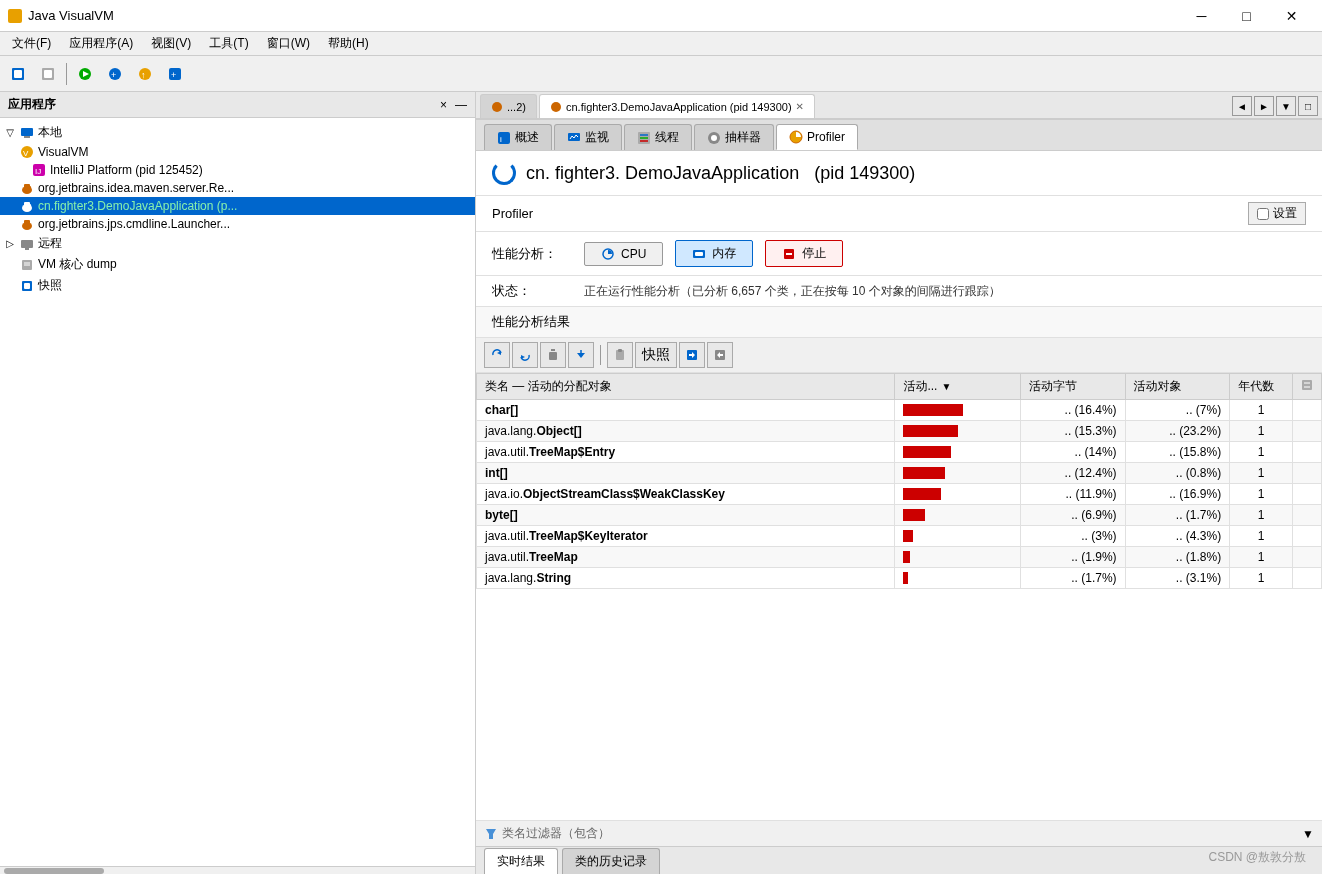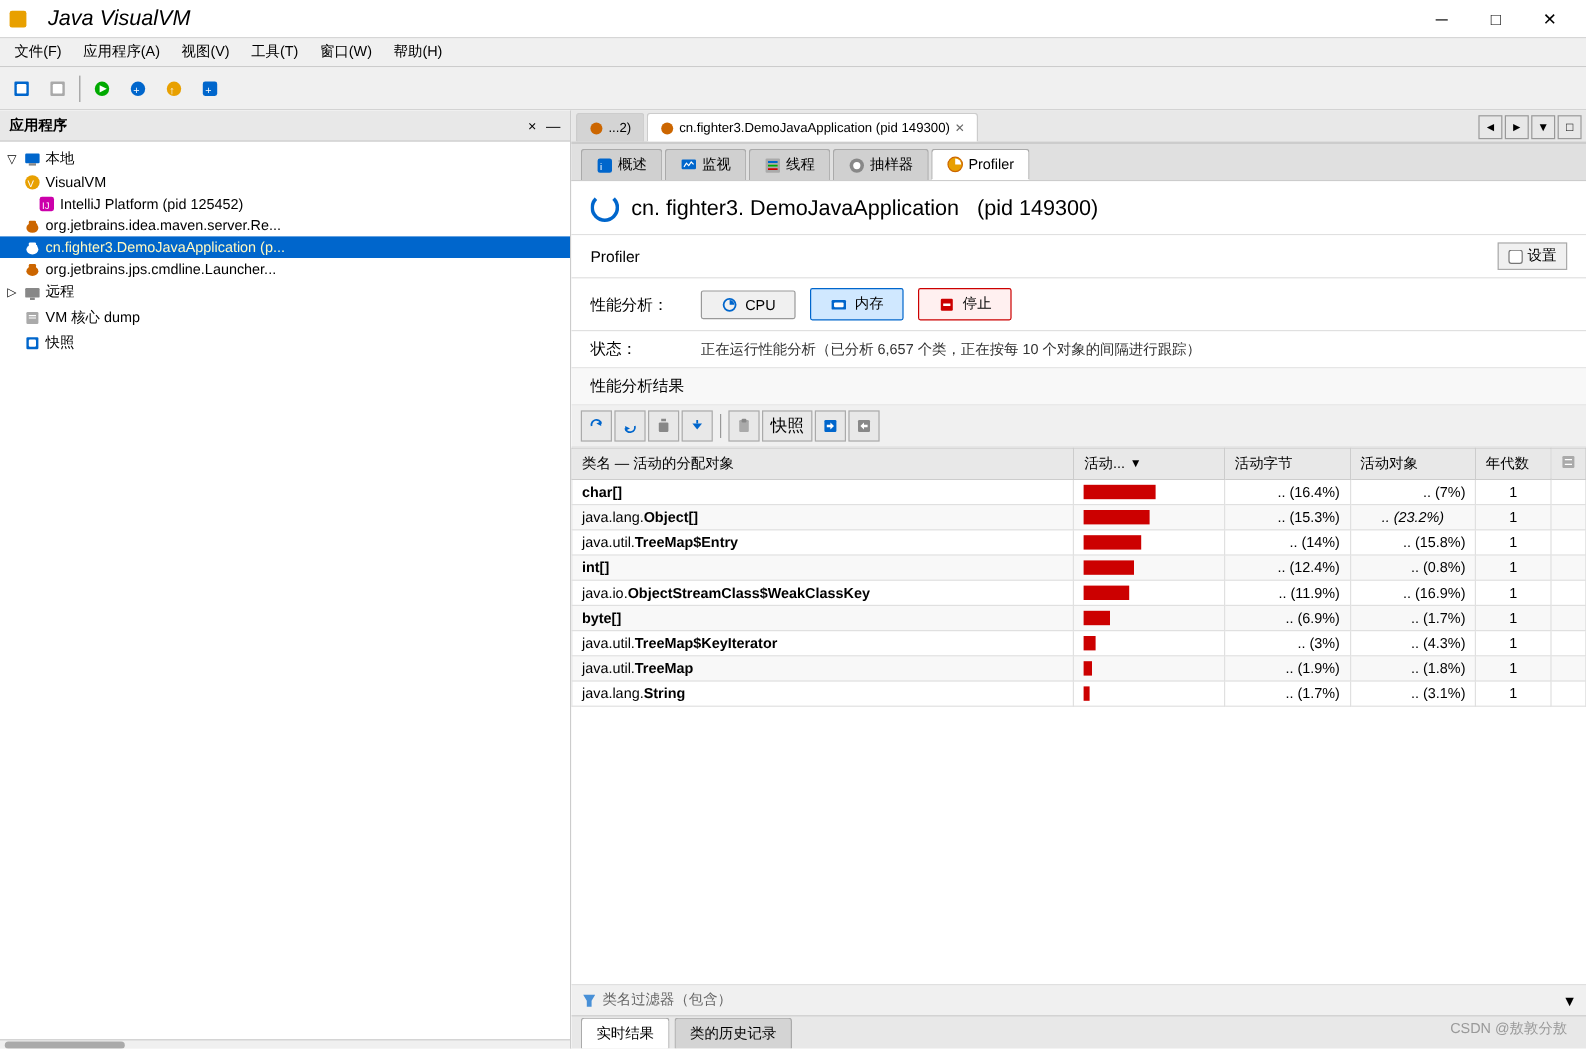--- a/index.html
+++ b/index.html
@@ -1,20 +1,20 @@
 <!DOCTYPE html>
 <html><head>
   <meta charset="utf-8">
   <style>
     * { box-sizing: border-box; margin: 0; padding: 0; }
     body { font-family: 'SimSun', 'Microsoft YaHei', sans-serif; font-size: 12px; background: #f0f0f0; color: #000; width: 1322px; height: 874px; overflow: hidden; }
 
     
     .title-bar { background: #fff; height: 32px; display: flex; align-items: center; padding: 0 8px; border-bottom: 1px solid #ccc; justify-content: space-between; }
-    .title-bar-left { display: flex; align-items: center; gap: 18px; font-size: 18px; font-style: italic; }
+    .title-bar-left { display: flex; align-items: center; gap: 6px; font-size: 13px; }
     .title-controls { display: flex; gap: 0; }
     .title-btn { width: 45px; height: 32px; display: flex; align-items: center; justify-content: center; cursor: pointer; font-size: 14px; border: none; background: transparent; }
 
     
     .menu-bar { background: #f0f0f0; height: 24px; display: flex; align-items: center; padding: 0 4px; border-bottom: 1px solid #ccc; gap: 2px; }
     .menu-item { padding: 2px 8px; cursor: pointer; font-size: 12px; }
 
     
     .toolbar { background: #f0f0f0; height: 36px; display: flex; align-items: center; padding: 0 4px; border-bottom: 1px solid #ccc; gap: 2px; }
     .toolbar-btn { width: 28px; height: 28px; display: flex; align-items: center; justify-content: center; border: 1px solid transparent; cursor: pointer; background: transparent; }
@@ -22,21 +22,21 @@
 
     
     .main-layout { display: flex; height: calc(874px - 92px); }
 
     
     .sidebar { width: 476px; min-width: 200px; background: #fff; border-right: 1px solid #ccc; display: flex; flex-direction: column; overflow: hidden; }
     .sidebar-header { background: #e8e8e8; padding: 4px 8px; display: flex; align-items: center; justify-content: space-between; border-bottom: 1px solid #ccc; }
     .sidebar-header-title { font-size: 12px; font-weight: bold; }
     .sidebar-tree { flex: 1; overflow-y: auto; padding: 4px 0; }
     .tree-item { padding: 2px 4px; cursor: pointer; display: flex; align-items: center; gap: 4px; white-space: nowrap; }
-    .tree-item.selected { background: #0066cc; color: #fef9c3; }
+    .tree-item.selected { background: #0066cc; color: #86efac; }
     .sidebar-scroll { height: 8px; background: #f0f0f0; border-top: 1px solid #ccc; display: flex; align-items: center; }
     .sidebar-scroll-thumb { width: 100px; height: 6px; background: #aaa; border-radius: 3px; margin: 0 4px; }
 
     
     .content { flex: 1; display: flex; flex-direction: column; background: #f0f0f0; overflow: hidden; }
 
     
     .tab-bar { background: #e8e8e8; height: 28px; display: flex; align-items: flex-end; padding: 0 4px; border-bottom: 2px solid #ccc; position: relative; }
     .tab { display: flex; align-items: center; gap: 4px; padding: 4px 10px; background: #fff; border: 1px solid #ccc; border-bottom: none; margin-right: 2px; cursor: pointer; font-size: 11px; height: 24px; border-radius: 3px 3px 0 0; }
     .tab.inactive { background: #d4d4d4; }
@@ -490,21 +490,21 @@
                   <td></td>
                 </tr>
                 <tr>
                   <td>java.lang.<strong>Object[]</strong></td>
                   <td>
                     <div class="bar-cell">
                       <div class="bar" style="width:55px;"></div>
                     </div>
                   </td>
                   <td style="text-align: right;">.. (15.3%)</td>
-                  <td style="text-align: center; font-style: italic;">.. (23.2%)</td>
+                  <td style="text-align: right;">.. (23.2%)</td>
                   <td style="text-align: center;">1</td>
                   <td></td>
                 </tr>
                 <tr>
                   <td>java.util.<strong>TreeMap$Entry</strong></td>
                   <td>
                     <div class="bar-cell">
                       <div class="bar" style="width:48px;"></div>
                     </div>
                   </td>

